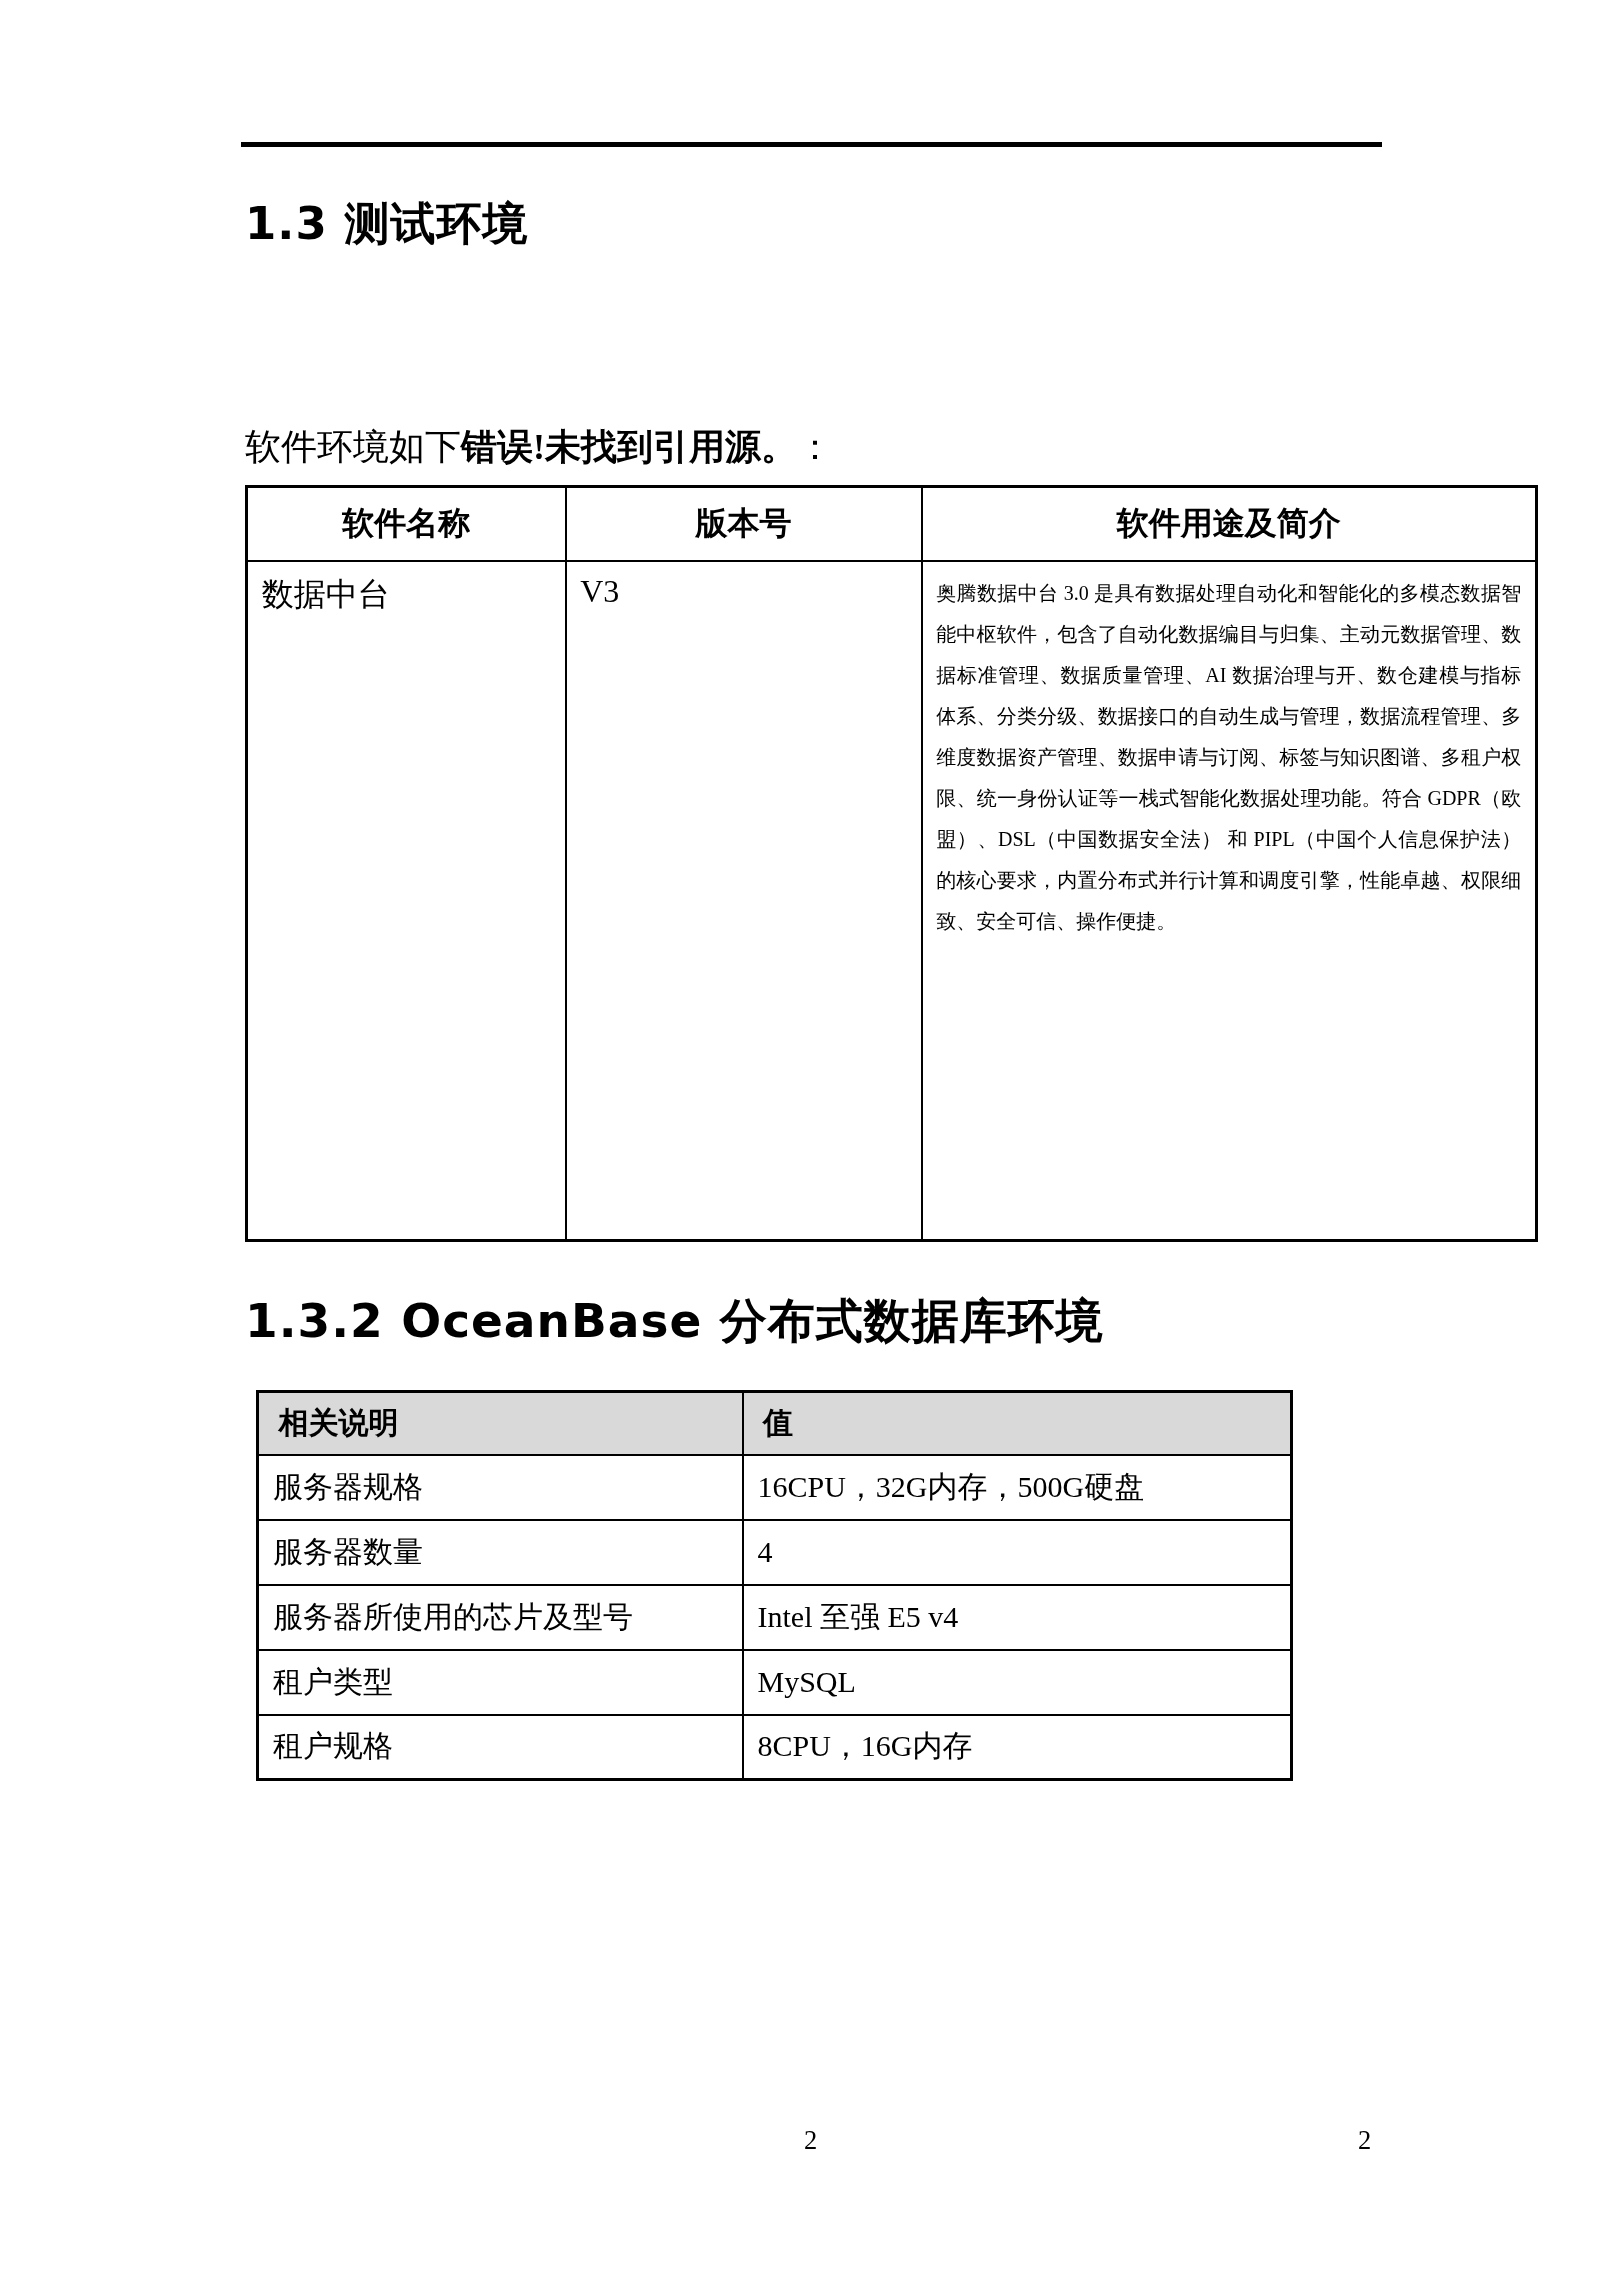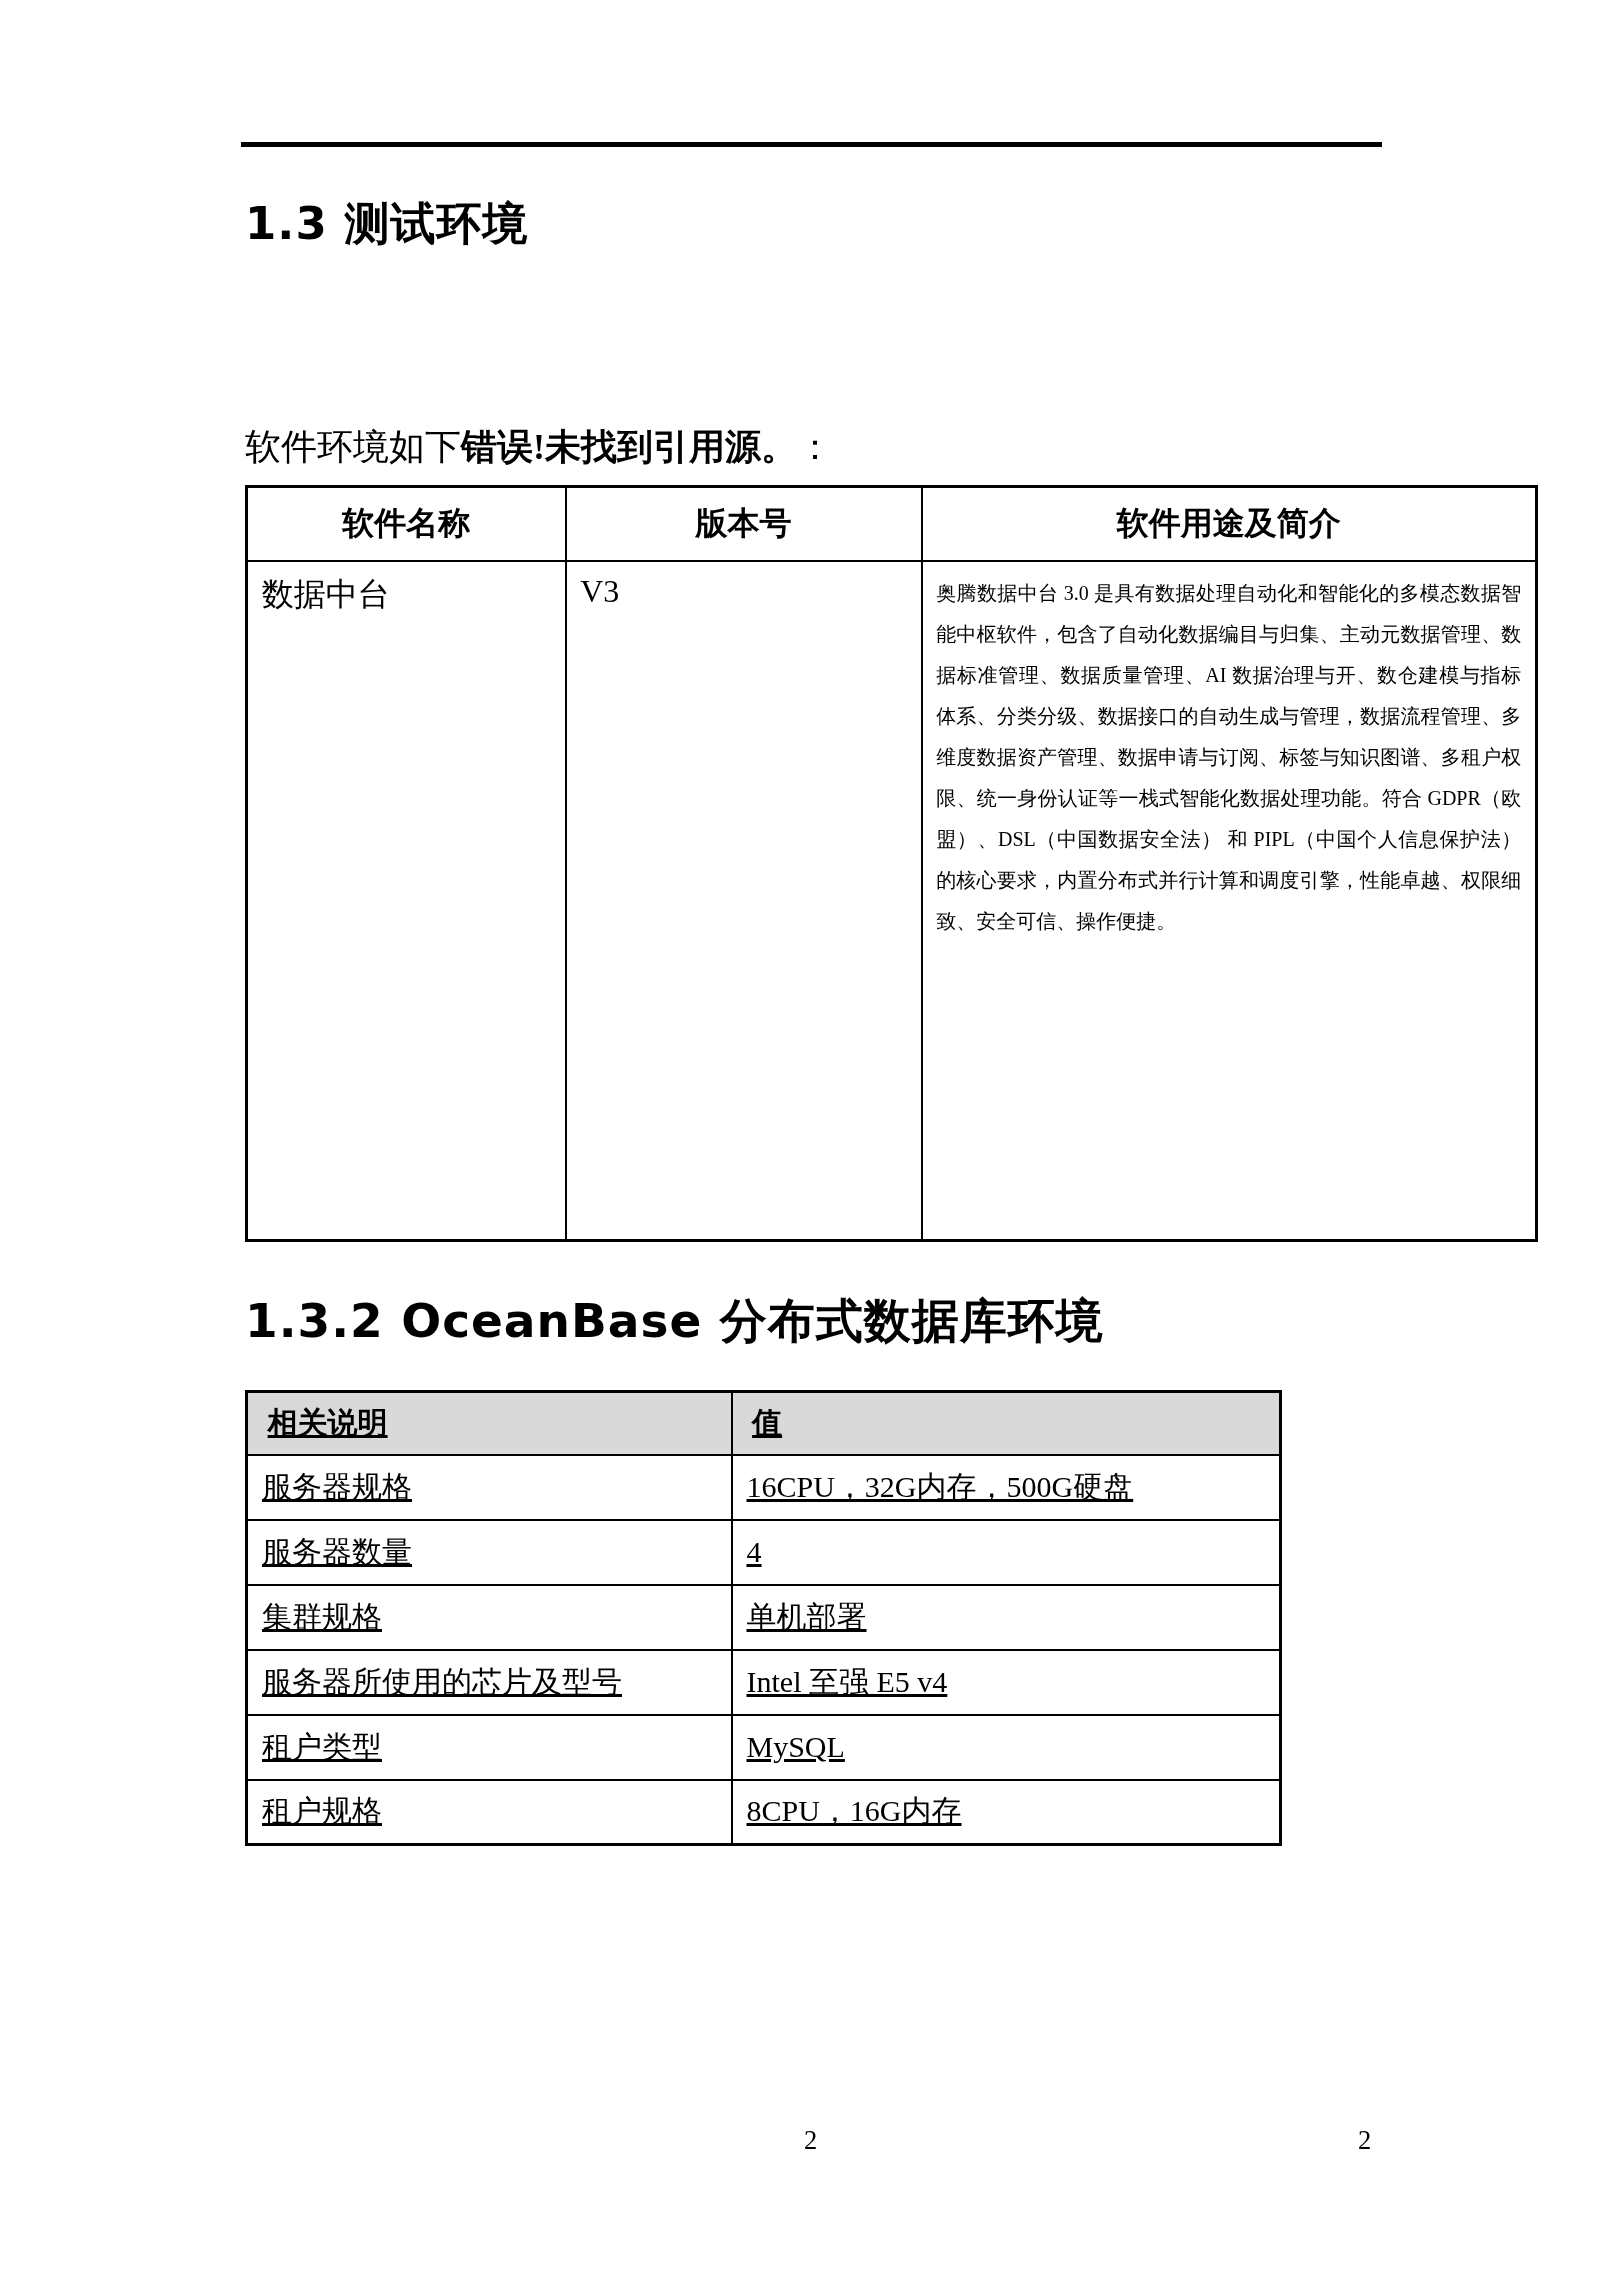--- a/index.html
+++ b/index.html
@@ -56,25 +56,24 @@
     font-size: 20px;
     line-height: 41px;
     text-align: justify;
     word-break: break-all;
   }
   .col-name { width: 319px; }
   .col-ver  { width: 356px; }
   .col-desc { width: 615px; }
 
   .ob-table {
-    position: absolute; left: 245px; top: 1390px;
+    position: absolute; left: 256px; top: 1390px;
     width: 1034px;
     border: 3.9px solid #000000;
     font-size: 30px;
-    text-decoration: underline;
   }
   .ob-table th {
     height: 63px;
     background: #d9d9d9;
     font-weight: bold;
     text-align: left;
     vertical-align: middle;
     padding-left: 19.6px;
   }
   .ob-table td {
@@ -148,24 +147,20 @@
     <tbody>
       <tr>
         <td>服务器规格</td>
         <td>16CPU，32G内存，500G硬盘</td>
       </tr>
       <tr>
         <td>服务器数量</td>
         <td>4</td>
       </tr>
       <tr>
-        <td>集群规格</td>
-        <td>单机部署</td>
-      </tr>
-      <tr>
         <td>服务器所使用的芯片及型号</td>
         <td>Intel 至强 E5 v4</td>
       </tr>
       <tr>
         <td>租户类型</td>
         <td>MySQL</td>
       </tr>
       <tr>
         <td>租户规格</td>
         <td>8CPU，16G内存</td>

